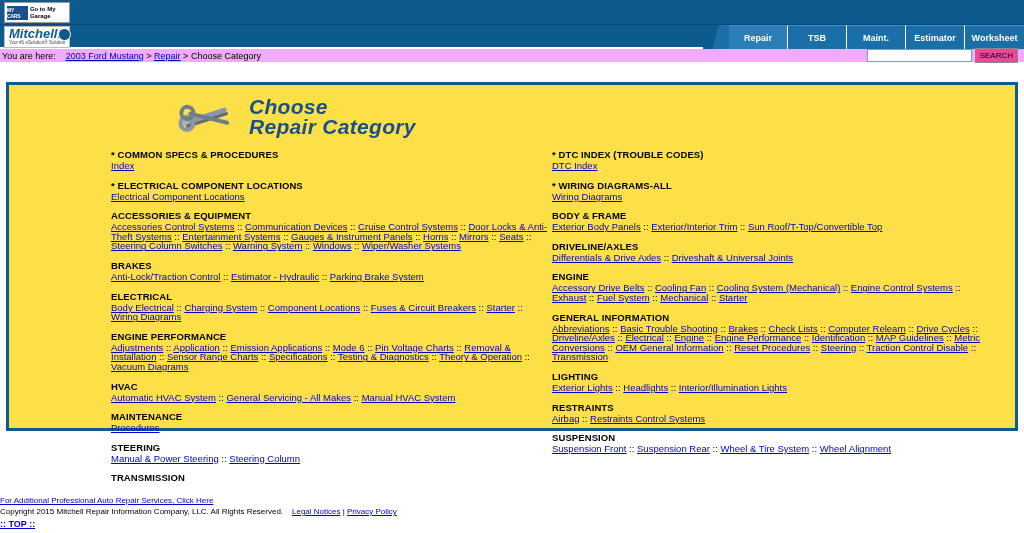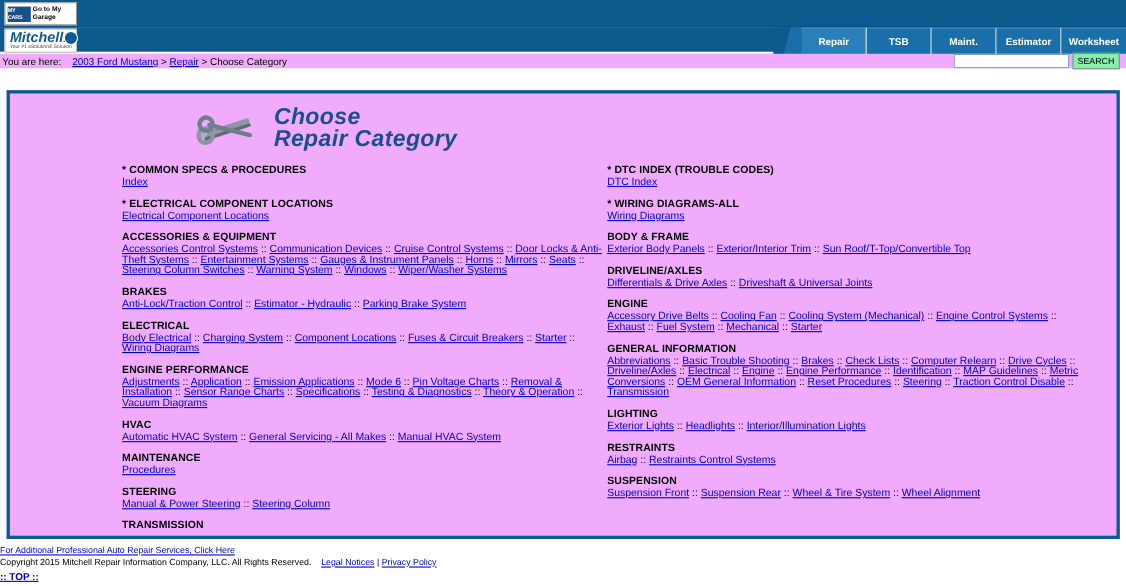--- a/index.html
+++ b/index.html
@@ -121,31 +121,31 @@
     border: 1px solid #7f9db9;
     font-size: 9px;
     padding: 0 2px;
   }
   .searchbox button {
     margin-left: 3px;
     height: 15px;
     font-size: 8px;
     padding: 0 4px;
     border: 1px solid #888;
-    background: #86efac;
+    background: #ec4899;
     cursor: pointer;
   }
 
   
   .panel {
     position: absolute;
     left: 6px; top: 82px;
-    width: 1012px; height: 408px;
+    width: 1012px; height: 349px;
     border: 3px solid #0d5a8e;
-    background: #f0abfc;
+    background: #fde047;
   }
   .panel-inner { position: relative; width: 100%; height: 100%; }
 
   .hero {
     position: relative;
     height: 58px;
     padding-left: 160px;
     padding-top: 6px;
   }
   .wrench {

